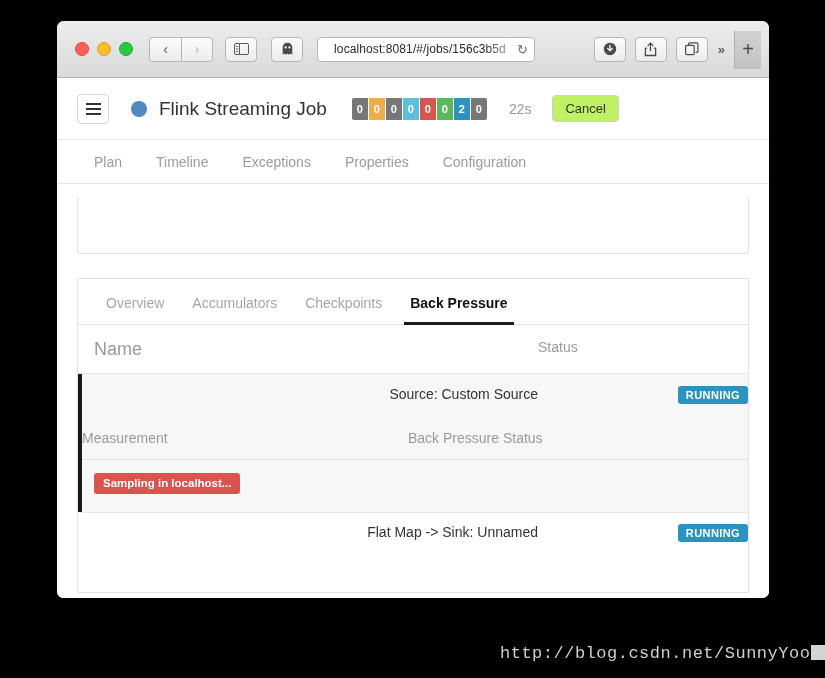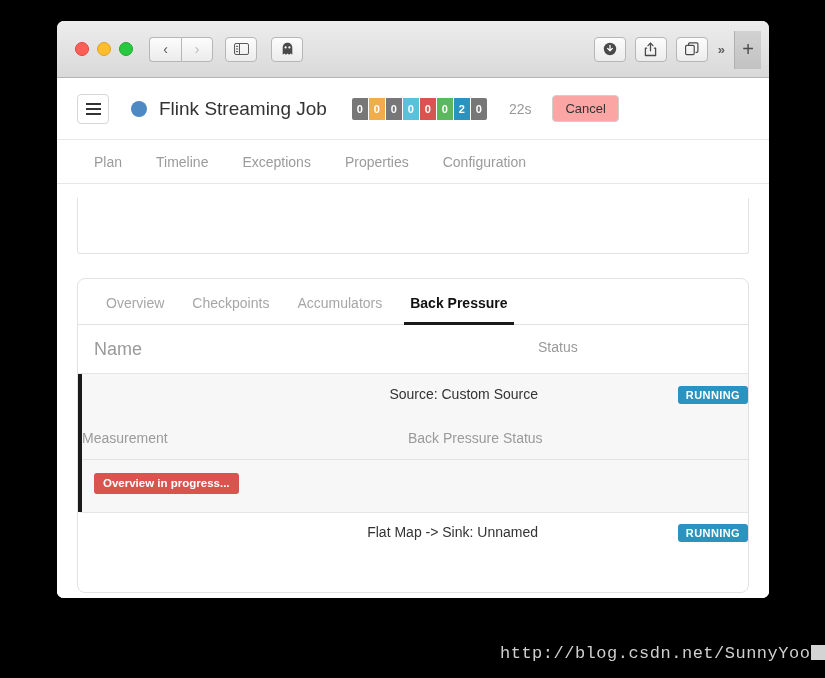--- a/index.html
+++ b/index.html
@@ -220,21 +220,21 @@
     margin-left: 22px;
     font-size: 14px;
     color: #999999;
   }
 
   .cancel-btn {
     margin-left: 21px;
     padding: 6px 12px;
     border: 1px solid #cfcfcf;
     border-radius: 4px;
-    background: #fca5a5;
+    background: #bef264;
     color: #333333;
     font-size: 13px;
     line-height: 1;
   }
 
   
   .main-nav {
     height: 44px;
     border-bottom: 1px solid #e7e7e7;
     display: flex;
@@ -261,21 +261,21 @@
     height: 55px;
     border: 1px solid #e2e2e2;
     border-top: none;
     border-radius: 0 0 3px 3px;
     background: #ffffff;
     margin-bottom: 24px;
   }
 
   .detail-panel {
     border: 1px solid #e2e2e2;
-    border-radius: 8px;
+    border-radius: 1px;
     background: #ffffff;
     height: 315px;
     box-sizing: border-box;
     overflow: hidden;
   }
 
   .sub-tabs {
     height: 46px;
     border-bottom: 1px solid #e2e2e2;
     display: flex;
@@ -432,20 +432,24 @@
       </div>
 
       <div class="tb-btn single ghost-btn">
         <svg width="13" height="14" viewBox="0 0 13 14" aria-hidden="true">
           <path d="M6.5 0.8C3.6 0.8 1.7 2.9 1.7 5.6v7.1l1.6-1.2 1.6 1.2 1.6-1.2 1.6 1.2 1.6-1.2 1.6 1.2V5.6C11.3 2.9 9.4 0.8 6.5 0.8z" fill="#4a4a4a"></path>
           <circle cx="4.6" cy="5.4" r="1.1" fill="#ffffff"></circle>
           <circle cx="8.4" cy="5.4" r="1.1" fill="#ffffff"></circle>
         </svg>
       </div>
 
+      <div class="url-bar">
+        <span class="url-text">localhost:8081/#/jobs/156c3b5d</span>
+        <span class="reload-icon">↻</span>
+      </div>
 
       <div class="tb-right">
         <div class="tb-btn single">
           <svg width="14" height="14" viewBox="0 0 14 14" aria-hidden="true">
             <circle cx="7" cy="7" r="6.2" fill="#4a4a4a"></circle>
             <path d="M7 3.4v5.2M4.6 6.4L7 8.8l2.4-2.4" stroke="#ffffff" stroke-width="1.3" fill="none" stroke-linecap="round" stroke-linejoin="round"></path>
           </svg>
         </div>
         <div class="tb-btn single">
           <svg width="13" height="15" viewBox="0 0 13 15" aria-hidden="true">
@@ -500,22 +504,22 @@
       </div>
 
       <div class="body-area">
 
         <div class="plan-panel"></div>
 
         <div class="detail-panel">
 
           <div class="sub-tabs">
             <div class="sub-tab">Overview</div>
+            <div class="sub-tab">Accumulators</div>
             <div class="sub-tab">Checkpoints</div>
-            <div class="sub-tab">Accumulators</div>
             <div class="sub-tab active">Back Pressure</div>
           </div>
 
           <div class="bp-table">
 
             <div class="bp-head">
               <div class="col-name">Name</div>
               <div class="col-status">Status</div>
             </div>
 
@@ -525,21 +529,21 @@
                 <span class="status-badge" style="background:#2a93bf">RUNNING</span>
               </div>
             </div>
 
             <div class="sub-panel">
               <div class="sub-head">
                 <div class="col-meas">Measurement</div>
                 <div class="col-bps">Back Pressure Status</div>
               </div>
               <div class="sub-body">
-                <span class="sampling-badge" style="background:#d9534f">Overview in progress...</span>
+                <span class="sampling-badge" style="background:#d9534f">Sampling in localhost...</span>
               </div>
             </div>
 
             <div class="vertex-row plain">
               <div class="col-name">Flat Map -&gt; Sink: Unnamed</div>
               <div class="col-status">
                 <span class="status-badge" style="background:#2a93bf">RUNNING</span>
               </div>
             </div>
 

